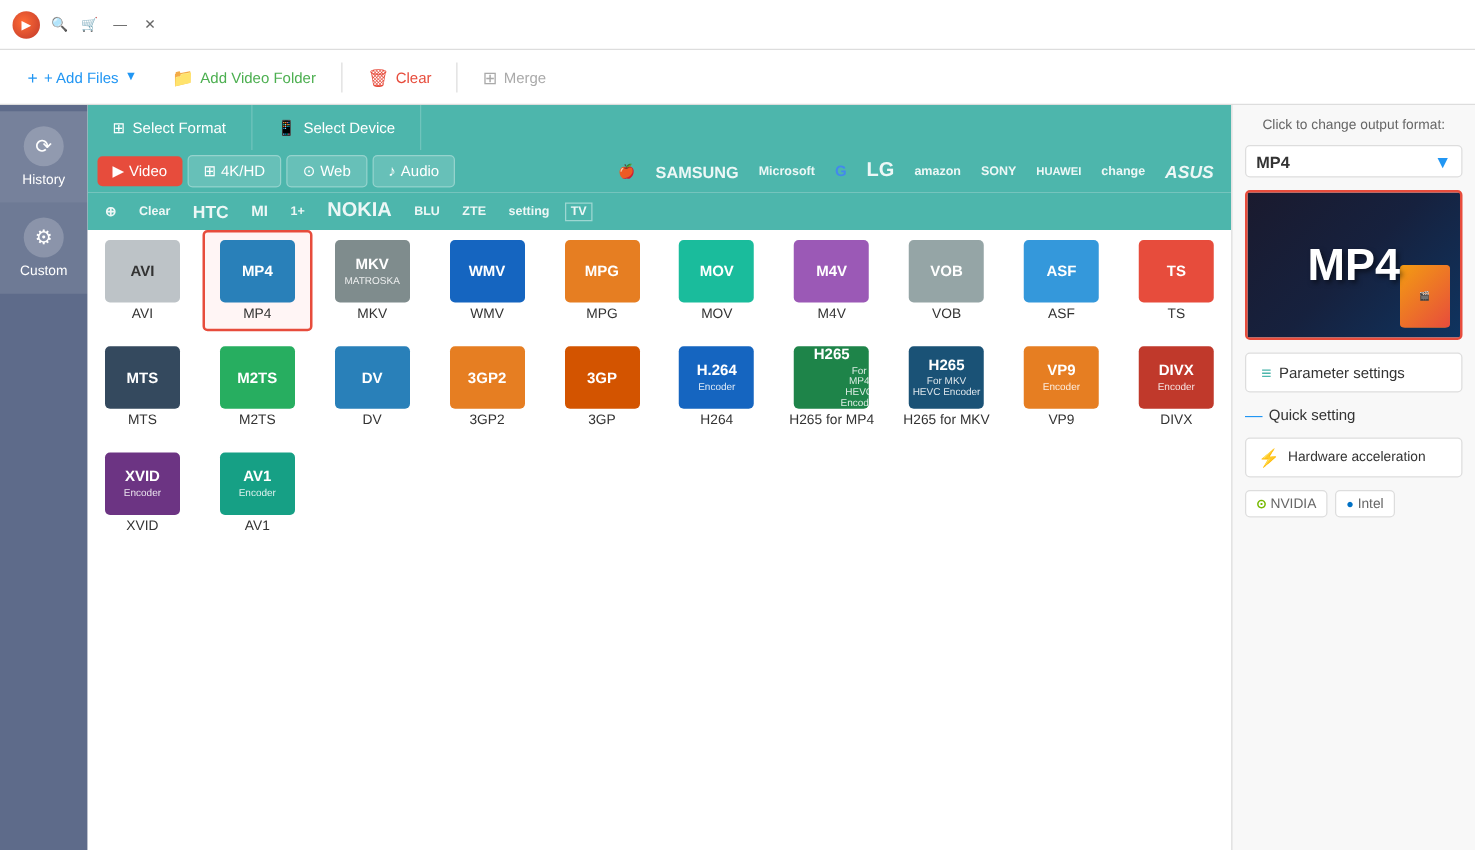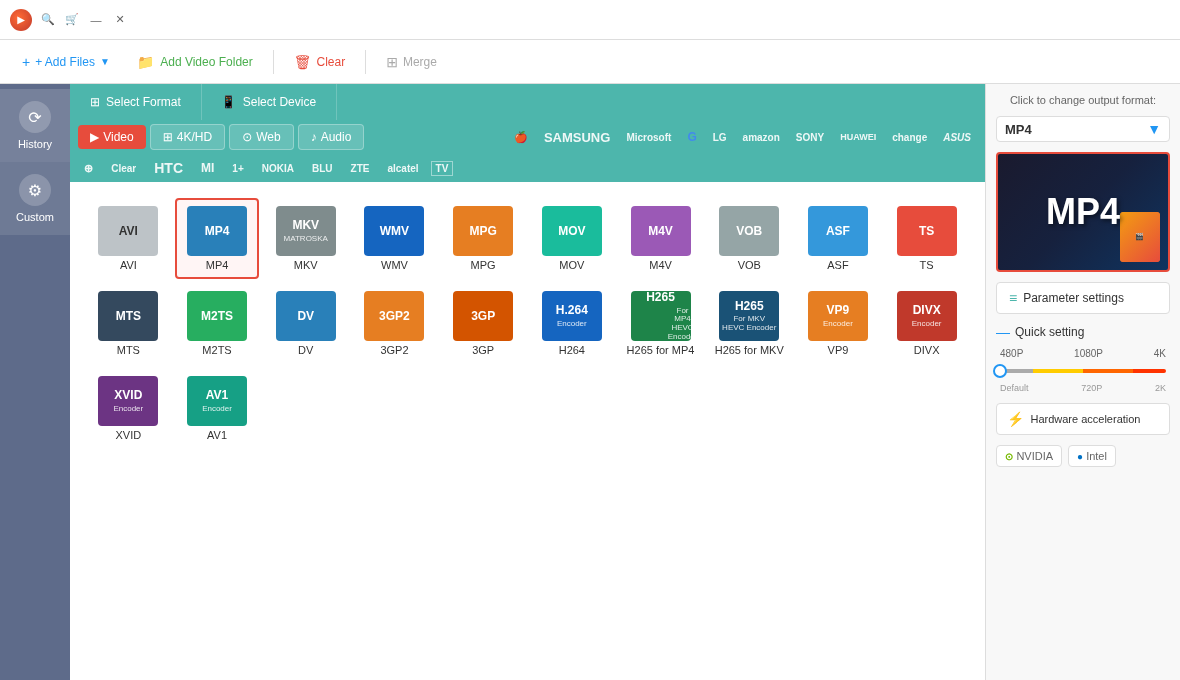--- a/index.html
+++ b/index.html
@@ -132,21 +132,21 @@
       align-items: center;
       padding: 4px 8px;
       gap: 6px;
     }
     .dev2-logo { color: #fff; font-size: 11px; font-weight: bold; padding: 2px 6px; opacity: 0.9; }
 
     .formats-grid {
       flex: 1;
       overflow-y: auto;
       background: #fff;
-      padding: 16px;
+      padding: 0;
       display: grid;
       grid-template-columns: repeat(10, 1fr);
       gap: 4px;
       align-content: start;
     }
 
     .format-item {
       display: flex;
       flex-direction: column;
       align-items: center;
@@ -396,38 +396,38 @@
       <button class="cat-btn audio">
         <span>♪</span>
         <span>Audio</span>
       </button>
       <div style="flex:1"></div>
 
       <span class="device-logo">🍎</span>
       <span class="device-logo" style="font-size:13px;">SAMSUNG</span>
       <span class="device-logo" style="font-size:10px;">Microsoft</span>
       <span class="device-logo" style="font-size:12px;font-weight:bold;color:#4285F4;">G</span>
-      <span class="device-logo" style="font-size:10px;">LG</span>
+      <span class="device-logo" style="font-size:16px;">LG</span>
       <span class="device-logo" style="font-size:10px;">amazon</span>
       <span class="device-logo" style="font-size:10px;">SONY</span>
       <span class="device-logo" style="font-size:9px;">HUAWEI</span>
       <span class="device-logo" style="font-size:10px;">change</span>
-      <span class="device-logo" style="font-size:10px;font-style:italic;">ASUS</span>
+      <span class="device-logo" style="font-size:14px;font-style:italic;">ASUS</span>
     </div>
 
     <div class="format-row2">
       <span class="dev2-logo">⊕</span>
       <span class="dev2-logo" style="font-size:10px;">Clear</span>
       <span class="dev2-logo" style="font-size:14px;">HTC</span>
       <span class="dev2-logo" style="font-size:12px;font-weight:bold;">MI</span>
       <span class="dev2-logo" style="font-size:10px;">1+</span>
-      <span class="dev2-logo" style="font-size:10px;">NOKIA</span>
+      <span class="dev2-logo" style="font-size:16px;">NOKIA</span>
       <span class="dev2-logo" style="font-size:10px;">BLU</span>
       <span class="dev2-logo" style="font-size:10px;">ZTE</span>
-      <span class="dev2-logo" style="font-size:10px;">alcatel</span>
+      <span class="dev2-logo" style="font-size:10px;">setting</span>
       <span class="dev2-logo" style="font-size:10px;border:1px solid rgba(255,255,255,0.5);padding:1px 4px;">TV</span>
     </div>
 
     <div class="formats-grid" id="formats-grid">
     <div class="format-item">
           <div class="format-thumb" style="background: rgb(189, 195, 199); flex-direction: column; align-items: center; justify-content: center; width: 60px; height: 50px;">
             <div style="color: rgb(51, 51, 51); font-size: 12px; font-weight: bold; text-align: center; line-height: 1.2;">AVI</div>
           </div>
           <div class="format-label">AVI</div>
         </div>
@@ -590,37 +590,20 @@
 
     <button class="param-settings-btn">
       <span class="param-icon">≡</span>
       <span>Parameter settings</span>
     </button>
 
     <div class="quick-setting-section">
       <div class="qs-label">
         <span class="qs-icon">—</span>
         <span>Quick setting</span>
-      </div>
-      <div class="quality-slider-container">
-        <div class="quality-labels">
-          <span>480P</span>
-          <span>1080P</span>
-          <span>4K</span>
-        </div>
-        <div class="quality-slider">
-          <div class="slider-track">
-            <div class="slider-thumb"></div>
-          </div>
-        </div>
-        <div class="slider-marks">
-          <span>Default</span>
-          <span>720P</span>
-          <span>2K</span>
-        </div>
       </div>
     </div>
 
     <button class="hw-accel-btn">
       <span class="hw-icon">⚡</span>
       <span>Hardware acceleration</span>
     </button>
 
     <div class="gpu-options">
       <button class="gpu-btn">

